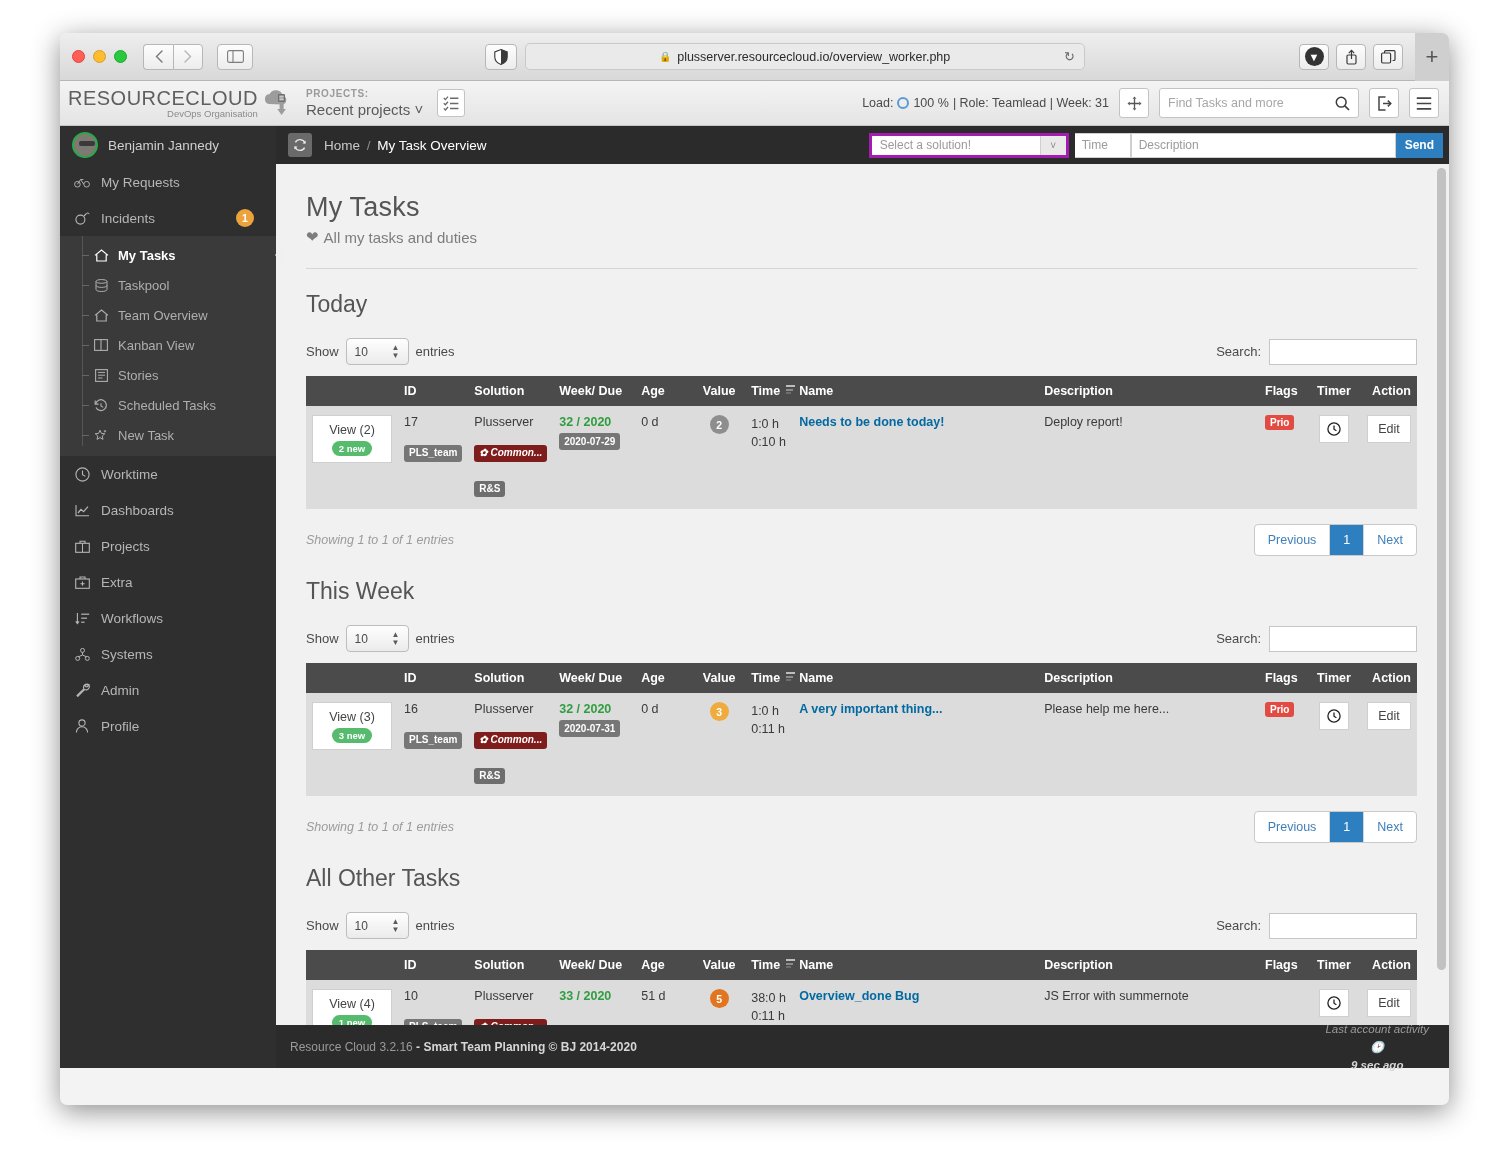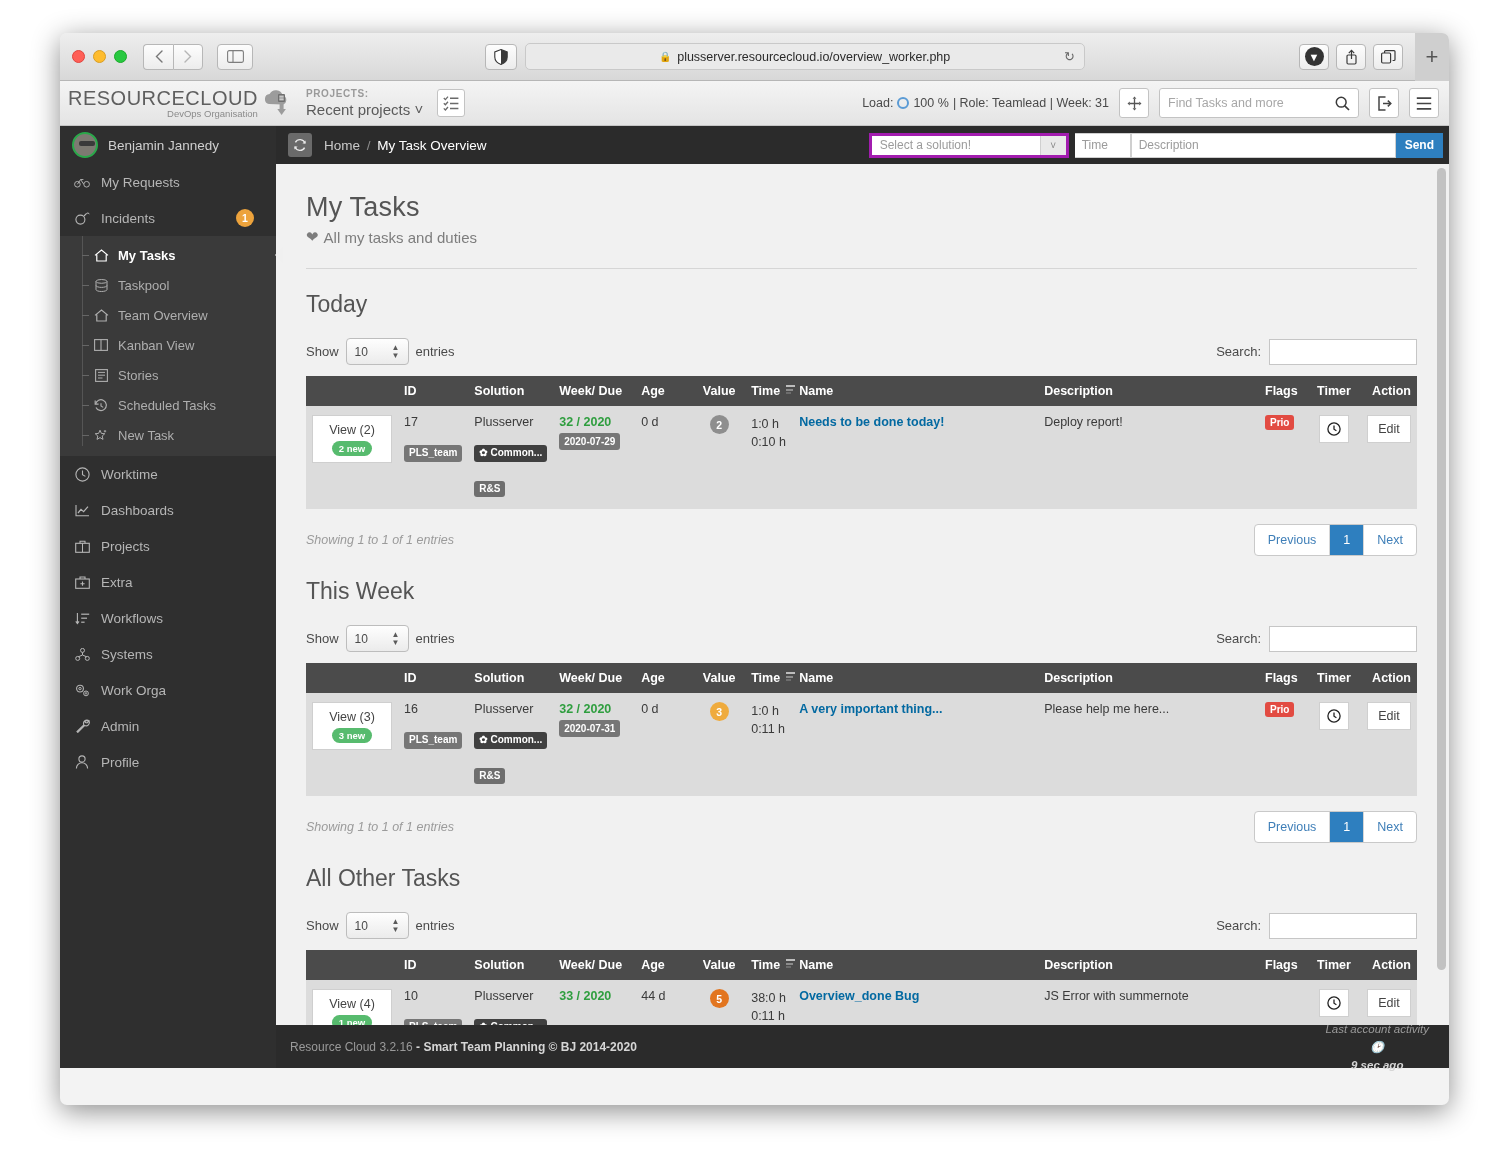--- a/index.html
+++ b/index.html
@@ -242,21 +242,21 @@
     display:flex; flex-direction:column; align-items:center; justify-content:center;
     gap:4px; font-size:12.5px; color:#444; padding:5px 0;
   }
   .pill-new { background:#57bb6e; color:#fff; font-size:9.5px; font-weight:bold;
               border-radius:9px; padding:2px 7px; }
   .tag {
     display:inline-block; color:#fff; font-size:10px; font-weight:bold;
     border-radius:3px; padding:2px 5px; margin-top:16px; line-height:1.25;
     white-space:nowrap; max-width:74px; overflow:hidden; text-overflow:ellipsis;
   }
-  .tag-grey{ background:#767676; } .tag-blue{ background:#404040; }
+  .tag-grey{ background:#767676; } .tag-blue{ background:#7f1d1d;font-style:italic; }
   .tag-red{ background:#e24b42; } .tag-dark{ background:#6e6e6e; }
   .week-green{ color:#2f9e3f; font-weight:bold; font-size:12.5px;}
   .due-badge{ display:inline-block; background:#767676; color:#fff; font-size:10px;
               font-weight:bold; border-radius:3px; padding:3px 5px; margin-top:4px;}
   .val-badge{
     width:19px;height:19px;border-radius:50%;display:inline-flex;
     align-items:center;justify-content:center;color:#fff;font-size:10.5px;font-weight:bold;
   }
   .val-grey{background:#8e8e8e;} .val-amber{background:#efab3d;} .val-orange{background:#e2751f;}
   .time-cell{ line-height:1.45; white-space:nowrap; font-size:12.5px;}
@@ -601,31 +601,20 @@
       <div class="nav-item">
         <span class="nav-ico">
           <svg width="15" height="13" viewBox="0 0 15 13">
               <circle cx="7.5" cy="2.4" r="2" stroke="#b6b6b6" fill="none" stroke-width="1"></circle>
               <circle cx="2.7" cy="10.4" r="2" stroke="#b6b6b6" fill="none" stroke-width="1"></circle>
               <circle cx="12.3" cy="10.4" r="2" stroke="#b6b6b6" fill="none" stroke-width="1"></circle>
               <path d="M7.5 4.4 V7 M7.5 7 L3.4 8.8 M7.5 7 L11.6 8.8" stroke="#b6b6b6" fill="none" stroke-width="1"></path>
             </svg>
         </span>
         <span>Systems</span>
-      </div>
-      <div class="nav-item">
-        <span class="nav-ico">
-          <svg width="16" height="14" viewBox="0 0 16 14">
-              <circle cx="6" cy="5.6" r="3.4" stroke="#b6b6b6" fill="none" stroke-width="1.1"></circle>
-              <circle cx="6" cy="5.6" r="1.2" stroke="#b6b6b6" fill="none" stroke-width="1"></circle>
-              <circle cx="12" cy="10.4" r="2.4" stroke="#b6b6b6" fill="none" stroke-width="1"></circle>
-              <circle cx="12" cy="10.4" r="0.8" stroke="#b6b6b6" fill="none" stroke-width="0.9"></circle>
-            </svg>
-        </span>
-        <span>Work Orga</span>
       </div>
       <div class="nav-item">
         <span class="nav-ico">
           <svg width="15" height="14" viewBox="0 0 15 14">
               <path d="M13.4 1.4 a3.4 3.4 0 0 0 -4.6 4.4 L2 12.6 l0.8 0.8 L9.6 6.6 a3.4 3.4 0 0 0 4.4 -4.6 L12 4 L10.4 3.6 L10 2 Z" stroke="#b6b6b6" fill="none" stroke-width="1.1"></path>
             </svg>
         </span>
         <span>Admin</span>
       </div>
       <div class="nav-item">
@@ -897,21 +886,21 @@
       </td>
       <td class="col-sol">
         <div>Plusserver</div>
         <span class="tag tag-blue">✿ Common...</span><br>
         <span class="tag tag-red">Bugfix</span>
       </td>
       <td class="col-wd">
         <div class="week-green">33 / 2020</div>
 
       </td>
-      <td class="col-age"><span>44 d</span></td>
+      <td class="col-age"><span>51 d</span></td>
       <td class="col-val"><span class="val-badge val-orange">5</span></td>
       <td class="col-time">
                         <div class="time-cell">
         <span>38:0 h</span><br>
         <span>0:11 h</span>
       </div>
                       </td>
       <td class="col-name"><span class="name-cell">Overview_done Bug</span></td>
       <td class="col-desc"><span>JS Error with summernote</span></td>
       <td class="col-flags"></td>

